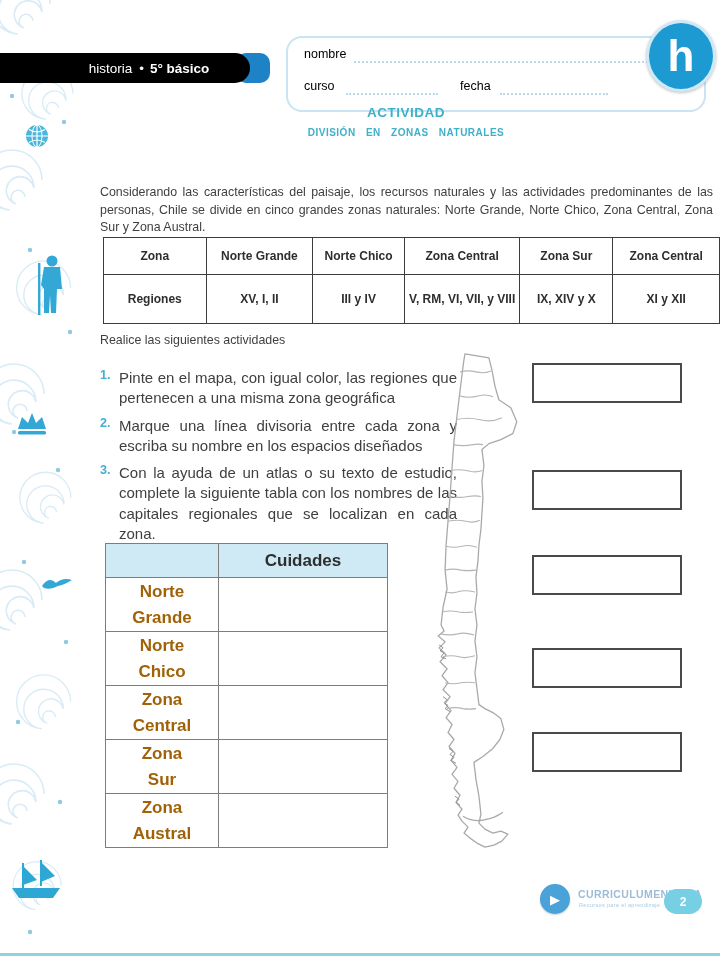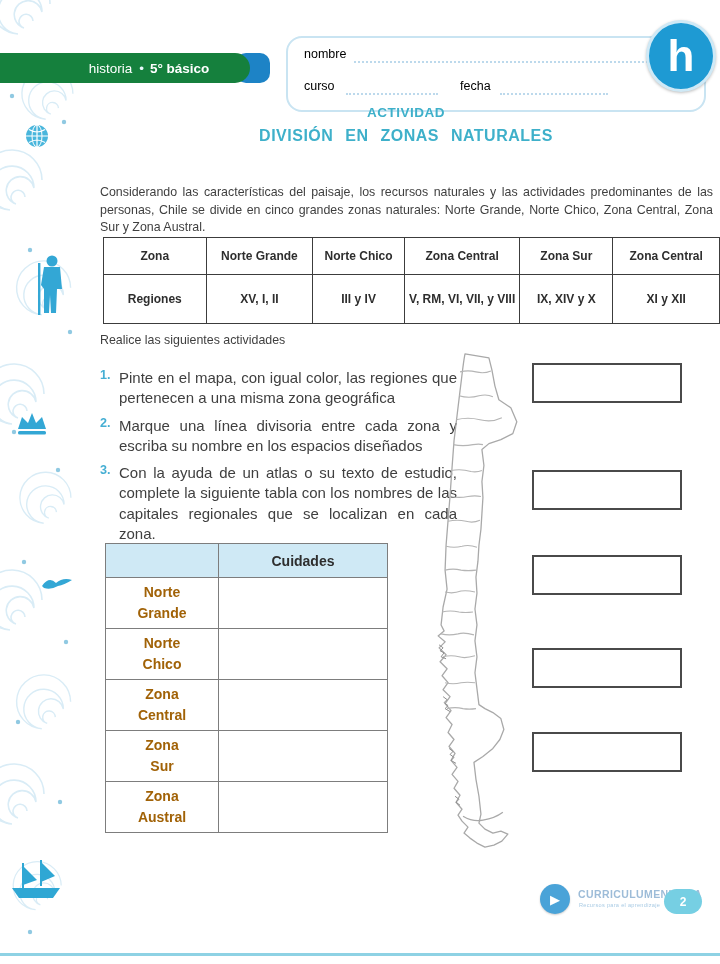--- a/index.html
+++ b/index.html
@@ -5,60 +5,60 @@
   html,body{margin:0;padding:0;background:#fff;}
   #page{position:relative;width:720px;height:964px;background:#ffffff;overflow:hidden;
         font-family:"Liberation Sans",sans-serif;color:#3f3f3f;}
   .abs{position:absolute;}
 
   
   #decor{left:0;top:0;width:100px;height:964px;}
 
   
   .band-cap{left:236px;top:53px;width:34px;height:30px;background:#1d83c6;border-radius:10px;}
-  .band{left:0;top:53px;width:250px;height:30px;background:#15803d;border-radius:0 15px 15px 0;
+  .band{left:0;top:53px;width:250px;height:30px;background:#000000;border-radius:0 15px 15px 0;
         display:flex;align-items:center;justify-content:center;padding-left:48px;box-sizing:border-box;
         color:#fff;font-size:13.5px;}
   .band .grade{font-weight:bold;margin-left:6px;text-align:center;}
   .band .bullet{margin-left:7px;color:#e8f7fb;}
 
   
   .form-box{left:286px;top:36px;width:420px;height:76px;border:2px solid #c9e4f2;border-radius:16px;box-sizing:border-box;}
   .form-label{position:absolute;color:#000000;font-size:12.5px;}
   .dotline{position:absolute;border-bottom:2px dotted #bcd9ec;height:1px;}
 
   
   .hlogo{left:646px;top:20px;width:70px;height:72px;border-radius:50%;background:#1e9ad3;
          border:3px solid #cfe9f6;box-sizing:border-box;display:flex;align-items:center;justify-content:center;
          color:#fff;font-size:44px;font-weight:bold;line-height:1;box-shadow:0 1px 3px rgba(0,0,0,.25);}
 
   
   .title1{left:100px;top:105px;width:612px;text-align:center;color:#3eb0ca;font-weight:bold;font-size:13.5px;letter-spacing:.5px;}
-  .title2{left:100px;top:127px;width:612px;text-align:center;color:#3eb0ca;font-weight:bold;font-size:16px;letter-spacing:.5px;word-spacing:7px;}
+  .title2{left:100px;top:127px;width:612px;text-align:center;color:#3eb0ca;font-weight:bold;font-size:10px;letter-spacing:.5px;word-spacing:7px;}
 
   .intro{left:100px;top:184px;width:613px;font-size:12.4px;line-height:1.42;text-align:justify;}
 
   
   .zones{left:103px;top:237px;}
   .zones table{border-collapse:collapse;background:#fff;}
   .zones td,.zones th{border:1.6px solid #3c3c3c;font-size:12px;font-weight:bold;text-align:center;
                       padding:2px 4px;color:#2e2e2e;}
   .zones tr.hd th{height:32px;}
   .zones tr.dt td{height:44px;}
 
   .act-intro{left:100px;top:333px;font-size:12.4px;}
   .acts{left:100px;top:368px;width:357px;}
   .act{display:flex;margin-bottom:7px;}
   .act .n{color:#45aed3;font-weight:bold;width:19px;flex:none;font-size:12.6px;}
   .act .t{font-size:15px;line-height:1.35;text-align:justify;}
 
   
   .cities{left:105px;top:543px;}
   .cities table{border-collapse:collapse;}
-  .cities th,.cities td{border:1.3px solid #7d7d7d;font-size:14px;}
+  .cities th,.cities td{border:1.3px solid #7d7d7d;font-size:17px;}
   .cities tr.hd th{height:31px;background:#cfe9f5;font-weight:bold;color:#2e2e2e;}
   .cities .lbl{width:110px;font-weight:bold;text-align:center;color:#a16207;line-height:1.5;}
   .cities .lbl span{display:block;}
   .cities .blank{width:166px;background:#fff;}
   .cities tr.dt{height:51px;}
 
   
   .map{left:403px;top:346px;width:124px;height:518px;}
   .zbox{left:532px;width:150px;height:40px;border:2.2px solid #4a4a4a;background:#fff;box-sizing:border-box;}
 

